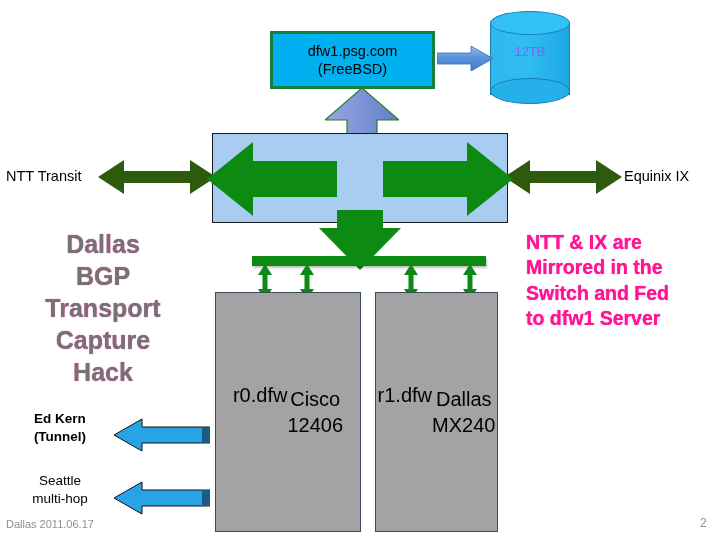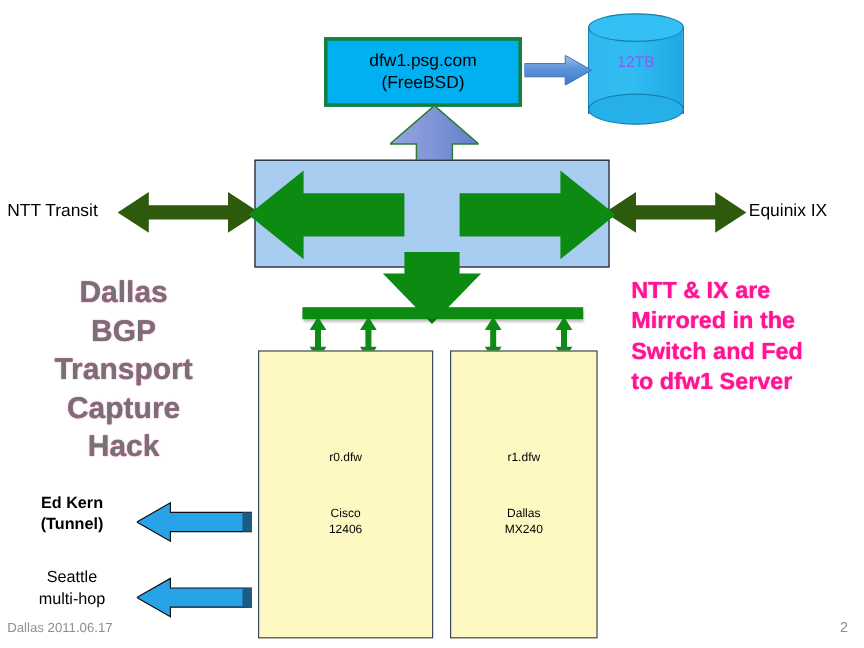--- a/index.html
+++ b/index.html
@@ -121,26 +121,25 @@
   #ntt-arrow { left: 98px; top: 158px; width: 118px; height: 38px; }
   #ix-arrow  { left: 504px; top: 158px; width: 118px; height: 38px; }
 
   #ntt-label { left: 6px; top: 168px; width: 92px; font-size: 14.5px; color:#000;
                text-align: left; }
   #ix-label  { left: 624px; top: 168px; width: 96px; font-size: 14.5px; color:#000;
                text-align: left; }
 
   
   .router-box {
-    background: #fef9c3;
+    background: #a3a3a3;
     border: 1px solid #3a4a5c;
     box-sizing: border-box;
     color: #000;
-    font-size: 10px;
-    flex-direction: column;
+    font-size: 20px;
   }
   #router-0 { left: 215px; top: 292px; width: 146px; height: 240px; }
   #router-1 { left: 375px; top: 292px; width: 123px; height: 240px; }
   .router-box .name { margin-bottom: 34px; }
   .router-box .model { line-height: 1.3; text-align: center; }
 
   
   .blue-in-arrow { width: 96px; height: 34px; }
   #edkern-arrow  { left: 114px; top: 418px; }
   #seattle-arrow { left: 114px; top: 481px; }

